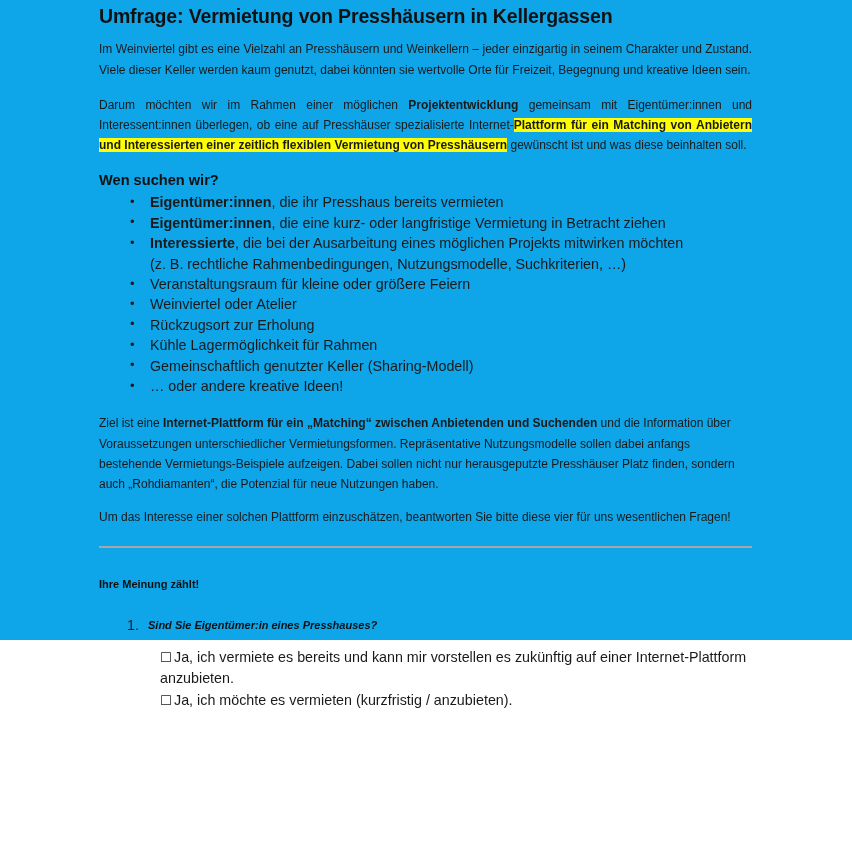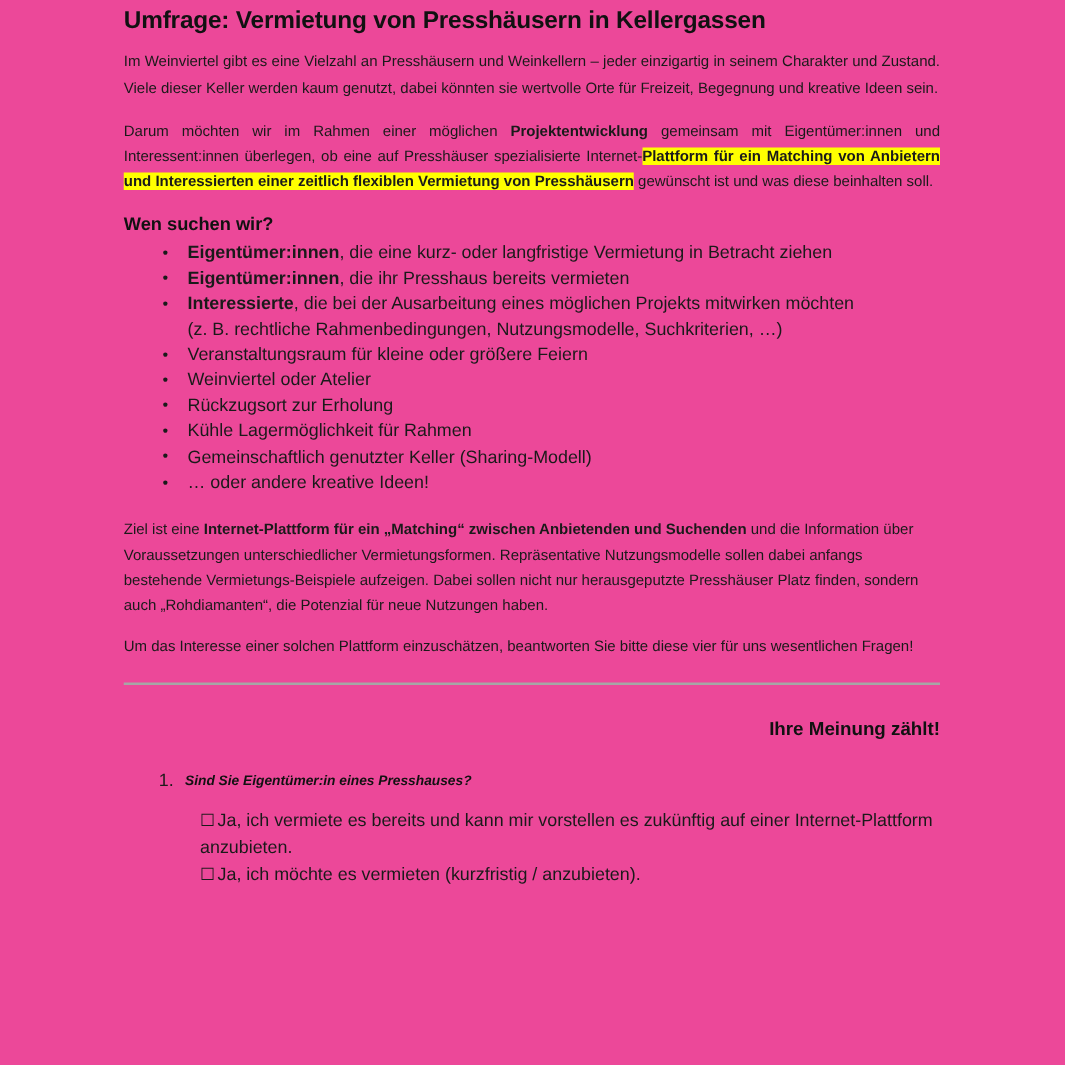--- a/index.html
+++ b/index.html
@@ -12,22 +12,22 @@
     width: 852px;
     height: 852px;
     overflow: hidden;
     font-family: "Liberation Sans", "DejaVu Sans", sans-serif;
     color: #1a1a1a;
     -webkit-font-smoothing: antialiased;
   }
   .page {
     position: relative;
     width: 852px;
-    height: 852px;
-    background: #ec4899;
+    height: 640px;
+    background: #0ea5e9;
     box-sizing: border-box;
     padding: 4px 100px 0 99px;
   }
 
   
   .doc-title {
     font-size: 19.5px;
     font-weight: bold;
     line-height: 1.25;
     letter-spacing: -0.15px;
@@ -101,26 +101,25 @@
   .divider {
     height: 0;
     border: 0;
     border-top: 2px solid #a6a6a6;
     margin: 19px 0 26px 0;
     width: 100%;
   }
 
   
   .meinung-heading {
-    font-size: 15px;
+    font-size: 11px;
     font-weight: bold;
     line-height: 20px;
     margin: 16px 0 21px 0;
     color: #111111;
-    text-align: right;
   }
 
   ol.questions {
     list-style: none;
     margin: 0;
     padding: 0;
   }
   ol.questions > li {
     position: relative;
     padding-left: 49px;
@@ -167,22 +166,22 @@
 <div class="page">
 
   <h1 class="doc-title">Umfrage: Vermietung von Presshäusern in Kellergassen</h1>
 
   <p class="para justify">Im Weinviertel gibt es eine Vielzahl an Presshäusern und Weinkellern – jeder einzigartig in seinem Charakter und Zustand. Viele dieser Keller werden kaum genutzt, dabei könnten sie wertvolle Orte für Freizeit, Begegnung und kreative Ideen sein.</p>
 
   <p class="para justify"><span>Darum möchten wir im Rahmen einer möglichen </span><b>Projektentwicklung</b><span> gemeinsam mit Eigentümer:innen und Interessent:innen überlegen, ob eine auf Presshäuser spezialisierte Internet-</span><span class="hl">Plattform für ein Matching von Anbietern und Interessierten einer zeitlich flexiblen Vermietung von Presshäusern</span><span> gewünscht ist und was diese beinhalten soll.</span></p>
 
   <h2 class="section-heading first">Wen suchen wir?</h2>
   <ul class="bullets">
+    <li><b>Eigentümer:innen</b><span>, die ihr Presshaus bereits vermieten</span></li>
     <li><b>Eigentümer:innen</b><span>, die eine kurz- oder langfristige Vermietung in Betracht ziehen</span></li>
-    <li><b>Eigentümer:innen</b><span>, die ihr Presshaus bereits vermieten</span></li>
     <li><b>Interessierte</b><span>, die bei der Ausarbeitung eines möglichen Projekts mitwirken möchten</span><span class="cont">(z. B. rechtliche Rahmenbedingungen, Nutzungsmodelle, Suchkriterien, …)</span></li>
   </ul>
 
   <ul class="bullets">
     <li>Veranstaltungsraum für kleine oder größere Feiern</li>
     <li>Weinviertel oder Atelier</li>
     <li>Rückzugsort zur Erholung</li>
     <li>Kühle Lagermöglichkeit für Rahmen</li>
     <li>Gemeinschaftlich genutzter Keller (Sharing-Modell)</li>
     <li>… oder andere kreative Ideen!</li>

